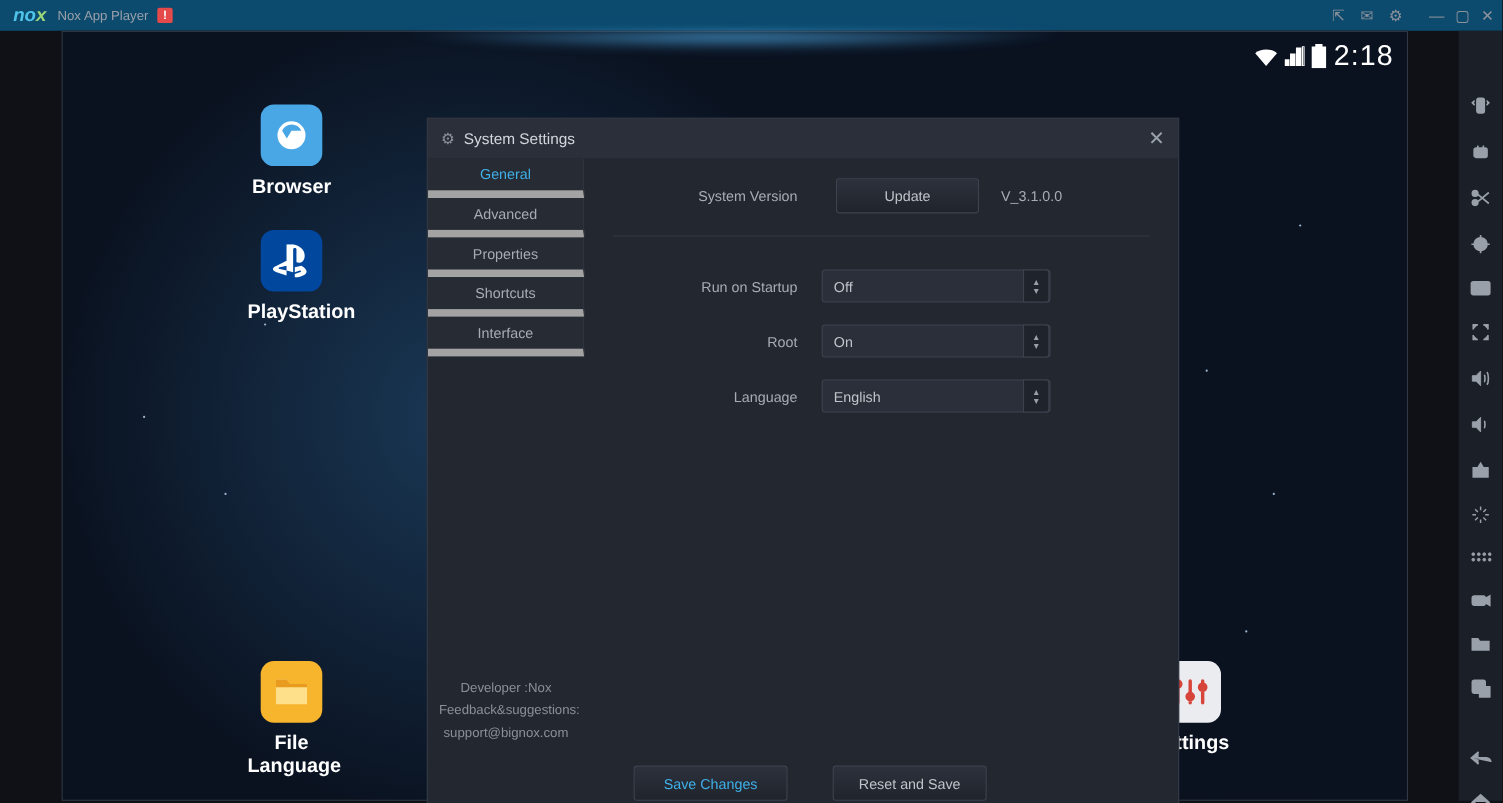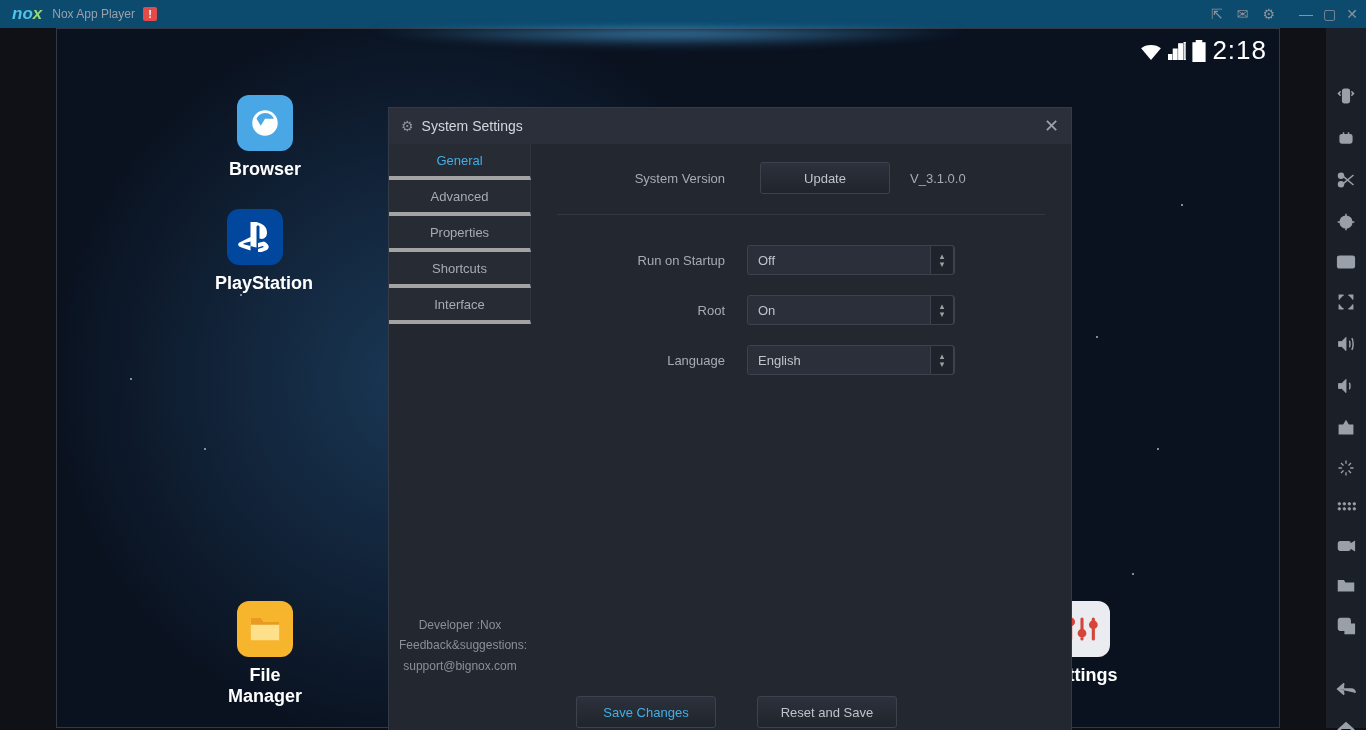--- a/index.html
+++ b/index.html
@@ -77,21 +77,21 @@
     background:#2a2f3a;
   }
   .dlg-header .gear{color:#8d929b;font-size:14px;margin-right:8px;}
   .dlg-header .title{color:#d3d6dc;font-size:14px;}
   .dlg-header .close{margin-left:auto;color:#9aa0aa;font-size:18px;cursor:pointer;}
   .dlg-body{flex:1;display:flex;overflow:hidden;}
   .tabs{width:142px;}
   .tab{
     height:36px;display:flex;align-items:center;justify-content:center;
     font-size:13px;color:#a7abb5;cursor:pointer;
-    border-bottom:4px solid #a3a3a3;border-right:1px solid #2e333d;
+    border-bottom:7px solid #a3a3a3;border-right:1px solid #2e333d;
     background:#262b34;
   }
   .tab.active{color:#3fb0e8;}
   .tabs .info{
     padding:0 10px;text-align:center;font-size:12px;color:#8a8f99;
     line-height:1.7;
   }
   .content{flex:1;padding:18px 26px 0;}
   .row{display:flex;align-items:center;margin-bottom:20px;}
   .row .rl{width:190px;text-align:right;color:#a7abb5;font-size:13px;padding-right:22px;}
@@ -174,36 +174,36 @@
   </div>
 
   <div class="dicon browser" style="left:168px;top:66px">
     <div class="tile">
         <svg width="34" height="34" viewBox="0 0 24 24" fill="#fff">
           <path d="M12 3a9 9 0 100 18A9 9 0 0012 3zm0 2a7 7 0 016.3 4H12l-3 5-3-5a7 7 0 016-4z"></path>
         </svg>
       </div>
     <div class="label">Browser</div>
   </div>
-  <div class="dicon playstation" style="left:158px;top:180px">
+  <div class="dicon playstation" style="left:168px;top:180px">
     <div class="tile">
         <svg width="36" height="30" viewBox="0 0 24 20" fill="#fff">
           <path d="M9 0v16l4 1V3c0-1 2-1 2 0v8c3 1 5-1 5-4 0-4-3-6-7-7L9 0zM3 13c-3 1-3 3 0 4l6 2v-3l-4-1c-1 0-1-1 0-1l4-1v-3l-6 3zm15 0l-4 1v3l3-1c1 0 1 1 0 1l-3 1v3l5-2c3-1 3-4-1-6z"></path>
         </svg>
       </div>
     <div class="label">PlayStation</div>
   </div>
   <div class="dicon fm" style="left:168px;top:572px">
     <div class="tile">
         <svg width="34" height="30" viewBox="0 0 24 20" fill="#fff">
           <path d="M2 2h7l2 3h11v13H2z" fill="#ffe08a"></path>
           <path d="M2 2h7l2 3h11v2H2z" fill="#e89b1f"></path>
         </svg>
       </div>
-    <div class="label">File Manager</div>
+    <div class="label">File Language</div>
   </div>
   <div class="dicon settings" style="left:985px;top:572px">
     <div class="tile">
         <svg width="34" height="34" viewBox="0 0 24 24">
           <path d="M4 5v14M4 9a2 2 0 100-4 2 2 0 000 4zM12 5v14M12 17a2 2 0 100-4 2 2 0 000 4zM20 5v14M20 11a2 2 0 100-4 2 2 0 000 4z" stroke="#d7453a" stroke-width="2.2" fill="none" stroke-linecap="round"></path>
         </svg>
       </div>
     <div class="label">Settings</div>
   </div>
 

